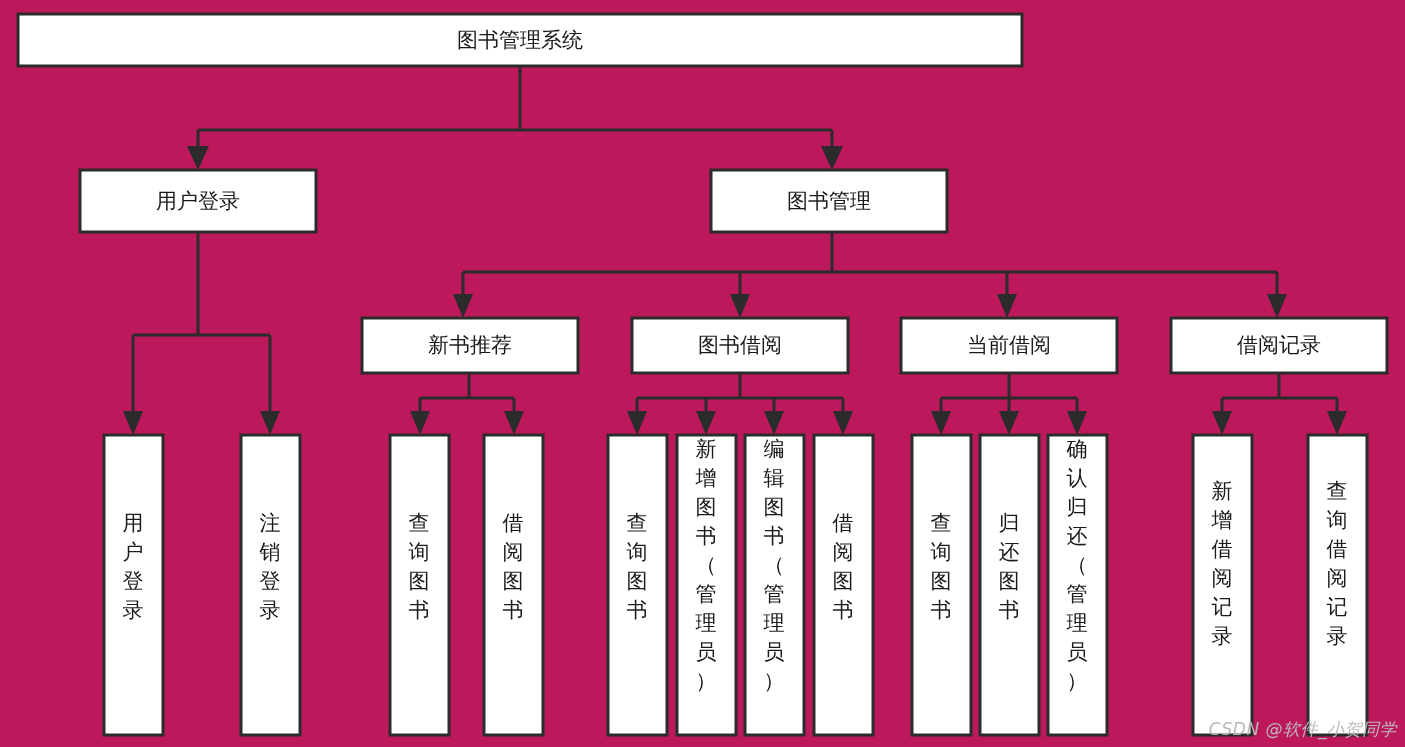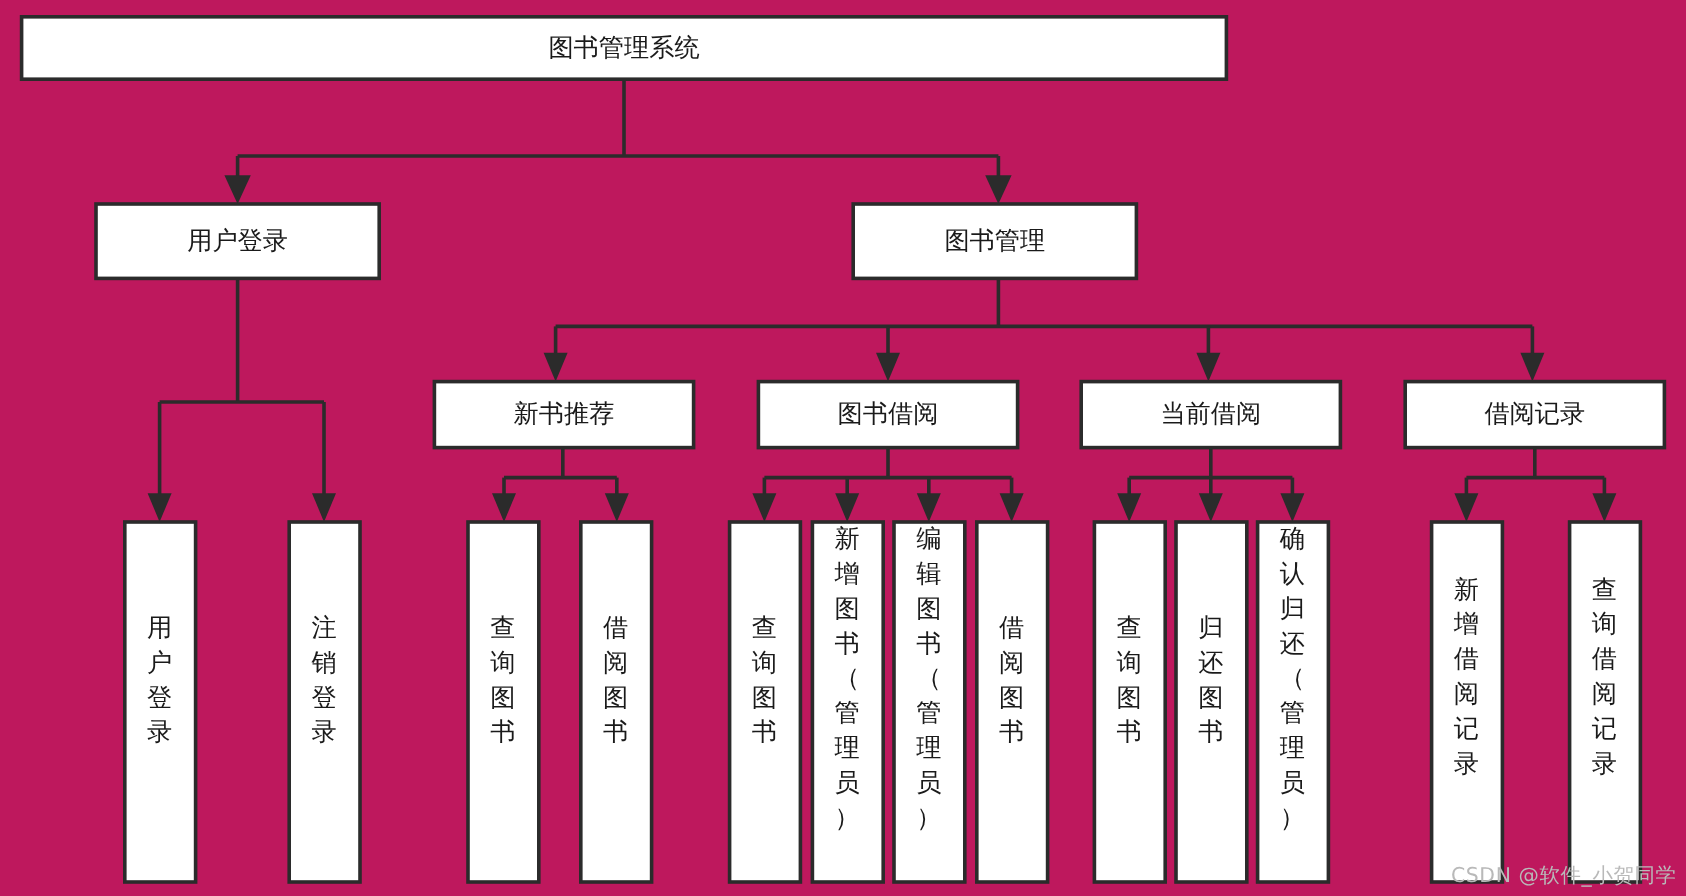--- a/index.html
+++ b/index.html
@@ -57,20 +57,21 @@
   .watermark {
     position: absolute;
     right: 8px;
     bottom: 6px;
     font-family: "DejaVu Sans", "Liberation Sans", sans-serif;
     font-size: 17px;
     color: #b9b9b9;
     letter-spacing: 0.5px;
     white-space: nowrap;
     user-select: none;
+    font-style: italic;
   }
 </style>
 </head>
 <body>
 
 <div id="diagram-root">
 
   <svg id="tree-svg" viewBox="0 0 1405 747" xmlns="http://www.w3.org/2000/svg">
 
     <g>

